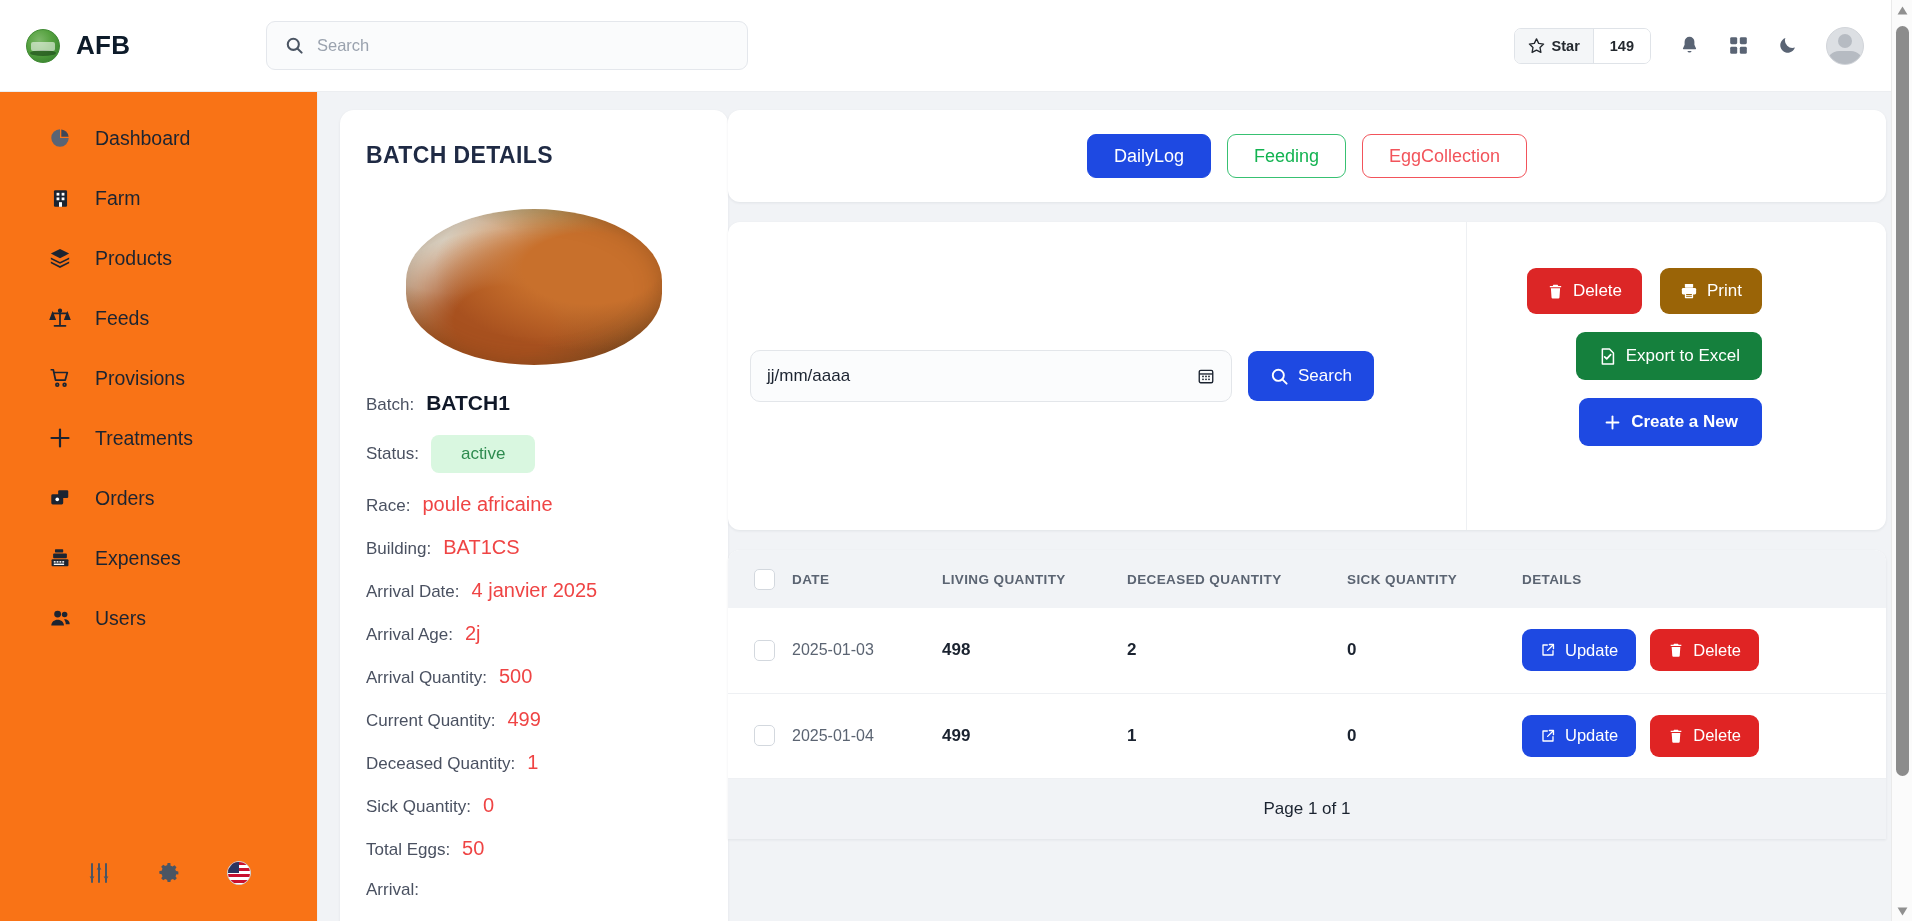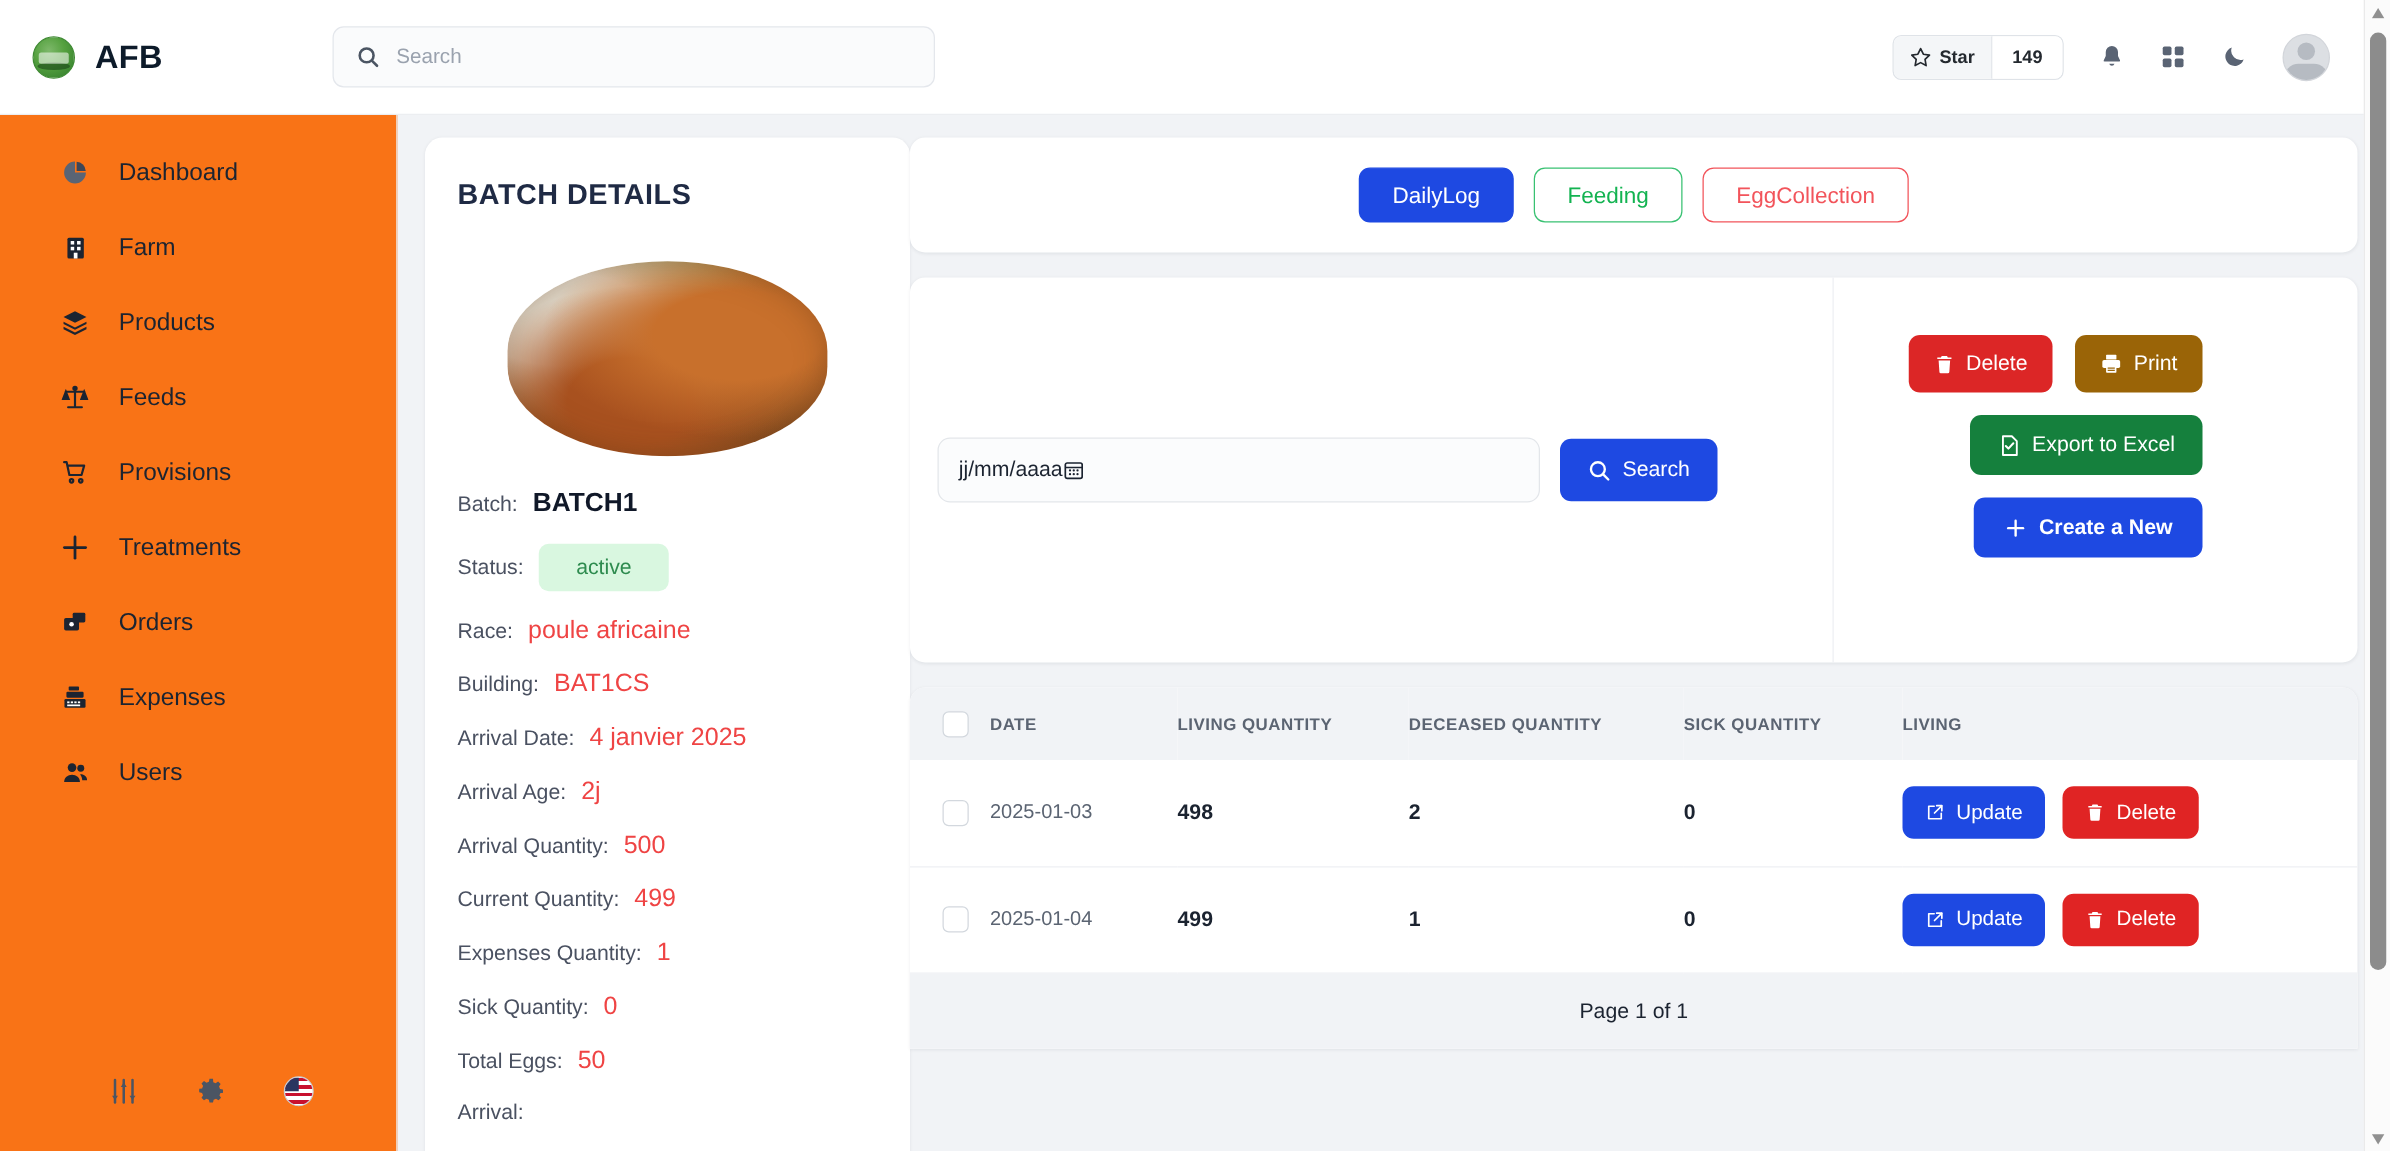--- a/index.html
+++ b/index.html
@@ -155,21 +155,21 @@
   .tab.yellow { color: #e8b20e; border: 1px solid #e8b20e; }
 
   .filter-card {
     background: #fff; border-radius: 12px; box-shadow: 0 1px 3px rgba(16,24,40,.07);
     height: 308px; display: flex; position: relative;
   }
   .filter-left { flex: 1; display: flex; align-items: center; gap: 16px; padding-left: 22px; }
   .date-input {
     width: 482px; height: 52px; border: 1px solid #e3e6ea; border-radius: 10px;
     background: #fbfcfd; display: flex; align-items: center; padding: 10px 16px;
-    font-size: 17px; color: #1b2330; justify-content: flex-start;
+    font-size: 17px; color: #1b2330; justify-content: space-between;
   }
   .btn {
     display: inline-flex; align-items: center; justify-content: center; gap: 9px;
     border-radius: 9px; color: #fff; font-size: 17px; cursor: pointer; border: none;
     font-family: inherit;
   }
   .btn-search { background: #1e49e2; height: 50px; padding: 0 22px; }
   .filter-right {
     width: 420px; border-left: 1px solid #eef0f3;
     display: flex; flex-direction: column; align-items: flex-end;
@@ -463,21 +463,21 @@
         </div>
         <div class="kv">
           <span class="k">Arrival Quantity:</span>
           <span class="v">500</span>
         </div>
         <div class="kv">
           <span class="k">Current Quantity:</span>
           <span class="v">499</span>
         </div>
         <div class="kv">
-          <span class="k">Expenses Quantity:</span>
+          <span class="k">Deceased Quantity:</span>
           <span class="v">1</span>
         </div>
         <div class="kv">
           <span class="k">Sick Quantity:</span>
           <span class="v">0</span>
         </div>
         <div class="kv">
           <span class="k">Total Eggs:</span>
           <span class="v">50</span>
         </div>
@@ -571,21 +571,21 @@
           <table>
             <thead>
               <tr>
                 <th class="c-chk">
                   <span class="chk"></span>
                 </th>
                 <th class="c-date">DATE</th>
                 <th class="c-liv">LIVING QUANTITY</th>
                 <th class="c-dec">DECEASED QUANTITY</th>
                 <th class="c-sick">SICK QUANTITY</th>
-                <th class="c-act">LIVING</th>
+                <th class="c-act">DETAILS</th>
               </tr>
             </thead>
             <tbody>
               <tr>
                 <td class="c-chk">
                   <span class="chk"></span>
                 </td>
                 <td class="c-date">2025-01-03</td>
                 <td class="c-liv">498</td>
                 <td class="c-dec">2</td>

